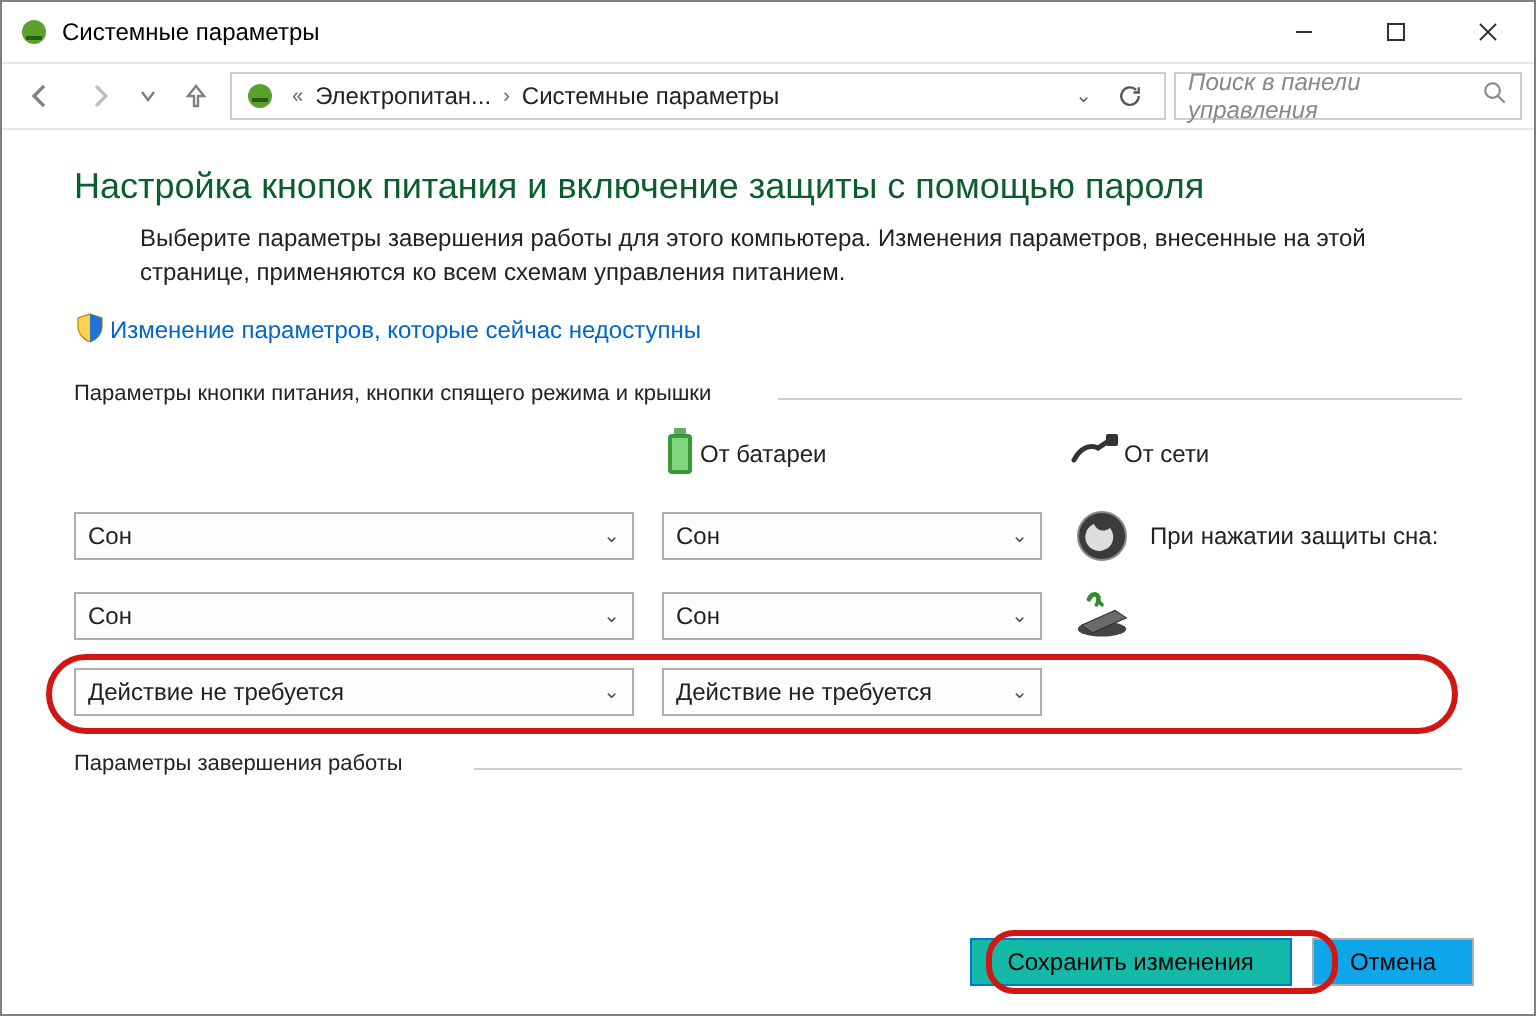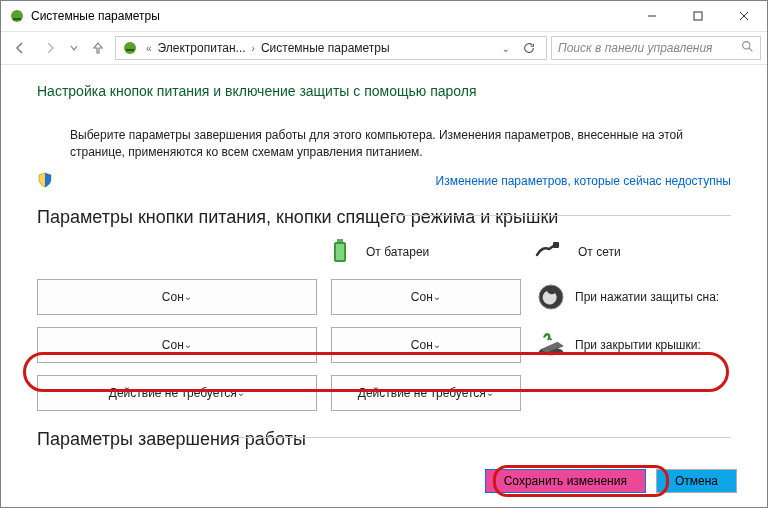--- a/index.html
+++ b/index.html
@@ -9,38 +9,38 @@
   .titlebar .ticon { width: 16px; height: 16px; margin-right: 6px; display: inline-flex; align-items: center; justify-content: center; }
   .titlebar .ttext { font-size: 12px; }
   .winbtns { margin-left: auto; display: flex; height: 100%; }
   .winbtn { width: 46px; display: flex; align-items: center; justify-content: center; color: #333; }
   .navbar { height: 34px; border-top: 1px solid #e5e5e5; border-bottom: 1px solid #e5e5e5; display: flex; align-items: center; padding: 0 6px; gap: 4px; }
   .navbtn { width: 26px; height: 26px; display: inline-flex; align-items: center; justify-content: center; color: #7a7a7a; border-radius: 2px; }
   .bicon { width: 20px; height: 20px; display: inline-flex; align-items: center; justify-content: center; }
   .breadcrumb { flex: 1; height: 24px; border: 1px solid #cfcfcf; display: flex; align-items: center; padding: 0 4px; gap: 4px; font-size: 12px; color: #222; overflow: hidden; }
   .bc-sep { color: #666; margin: 0 2px; font-size: 10px; }
   .bc-refresh { width: 26px; display: inline-flex; align-items: center; justify-content: center; color: #555; }
-  .searchbox { width: 210px; height: 24px; border: 1px solid #cfcfcf; display: flex; align-items: center; padding: 0 6px; color: #888; font-size: 12px; font-style: italic; }
+  .searchbox { width: 174px; height: 24px; border: 1px solid #cfcfcf; display: flex; align-items: center; padding: 0 6px; color: #888; font-size: 12px; font-style: italic; }
   .content { flex: 1; padding: 18px 36px 0 36px; overflow: hidden; color: #222; }
-  .heading { color: #0a5d2c; font-size: 14px; margin-bottom: 28px; }
+  .heading { color: #0a5d2c; font-size: 18px; margin-bottom: 7px; }
   .desc { font-size: 12px; margin-bottom: 10px; line-height: 1.45; margin-left: 33px; }
-  .shield-line { display: flex; align-items: center; gap: 14px; margin-bottom: 16px; justify-content: space-between; }
+  .shield-line { display: flex; align-items: center; gap: 2px; margin-bottom: 16px; }
   .shield-line a { color: #0066cc; text-decoration: none; font-size: 12px; }
-  .section-label { font-size: 18px; margin-bottom: 10px; position: relative; }
+  .section-label { font-size: 11px; margin-bottom: 10px; position: relative; }
   .section-line { position: absolute; top: 8px; right: 0; height: 1px; background: #cfcfcf; }
   .cols { display: grid; grid-template-columns: 280px 190px 190px; align-items: center; row-gap: 12px; column-gap: 14px; }
-  .colhead { display: flex; align-items: center; gap: 17px; font-size: 12px; }
+  .colhead { display: flex; align-items: center; gap: 1px; font-size: 12px; }
   .rowlabel { display: flex; align-items: center; gap: 10px; font-size: 12px; padding-left: 2px; }
   .rowicon { width: 28px; height: 28px; display: inline-flex; align-items: center; justify-content: center; }
-  .dropdown { height: 36px; border: 1px solid #adadad; background: #fdfdfd; display: flex; align-items: center; justify-content: center; padding: 0 6px; font-size: 12px; cursor: default; }
+  .dropdown { height: 24px; border: 1px solid #adadad; background: #fdfdfd; display: flex; align-items: center; justify-content: space-between; padding: 0 6px; font-size: 12px; cursor: default; }
   .dropdown .chev { color: #555; font-size: 10px; }
   .highlight-ov { position: absolute; border: 3px solid #d11616; border-radius: 20px; pointer-events: none; }
   .footer { height: 52px; display: flex; align-items: center; justify-content: flex-end; padding: 0 30px; gap: 10px; }
   .btn { height: 24px; padding: 0 18px; border: 1px solid #adadad; background: #0ea5e9; font-size: 12px; display: inline-flex; align-items: center; cursor: default; }
-  .btn.primary { background: #ec4899; border: 1px solid #0078d7; text-align: right; }
+  .btn.primary { background: #14b8a6; border: 1px solid #0078d7; text-align: right; }
   .save-ring { position: absolute; border: 3px solid #d11616; border-radius: 14px; pointer-events: none; }
   .footer-wrap { position: relative; }
 </style>
 </head>
 <body>
 
 <div class="window">
 
   <div class="titlebar">
     <span class="ticon">
@@ -184,21 +184,20 @@
 
         <div class="rowlabel">
           <span class="rowicon">
               <svg width="30" height="26" viewBox="0 0 30 26">
                 <ellipse cx="15" cy="20" rx="13" ry="4" fill="#444"></ellipse>
                 <path d="M4 18 L22 10 L28 14 L10 22 Z" fill="#6a6a6a" stroke="#333" stroke-width="0.6"></path>
                 <path d="M8 4 C10 0 14 1 13 5" fill="none" stroke="#2e8b2e" stroke-width="2.5" stroke-linecap="round"></path>
                 <path d="M12 7 L13 5 L15 7" fill="none" stroke="#2e8b2e" stroke-width="2" stroke-linecap="round"></path>
               </svg>
             </span>
-          <span>При закрытии крышки:</span>
         </div>
         <div class="dropdown">
             <span>Действие не требуется</span>
             <span class="chev">⌄</span>
           </div>
         <div class="dropdown">
             <span>Действие не требуется</span>
             <span class="chev">⌄</span>
           </div>
       </div>

